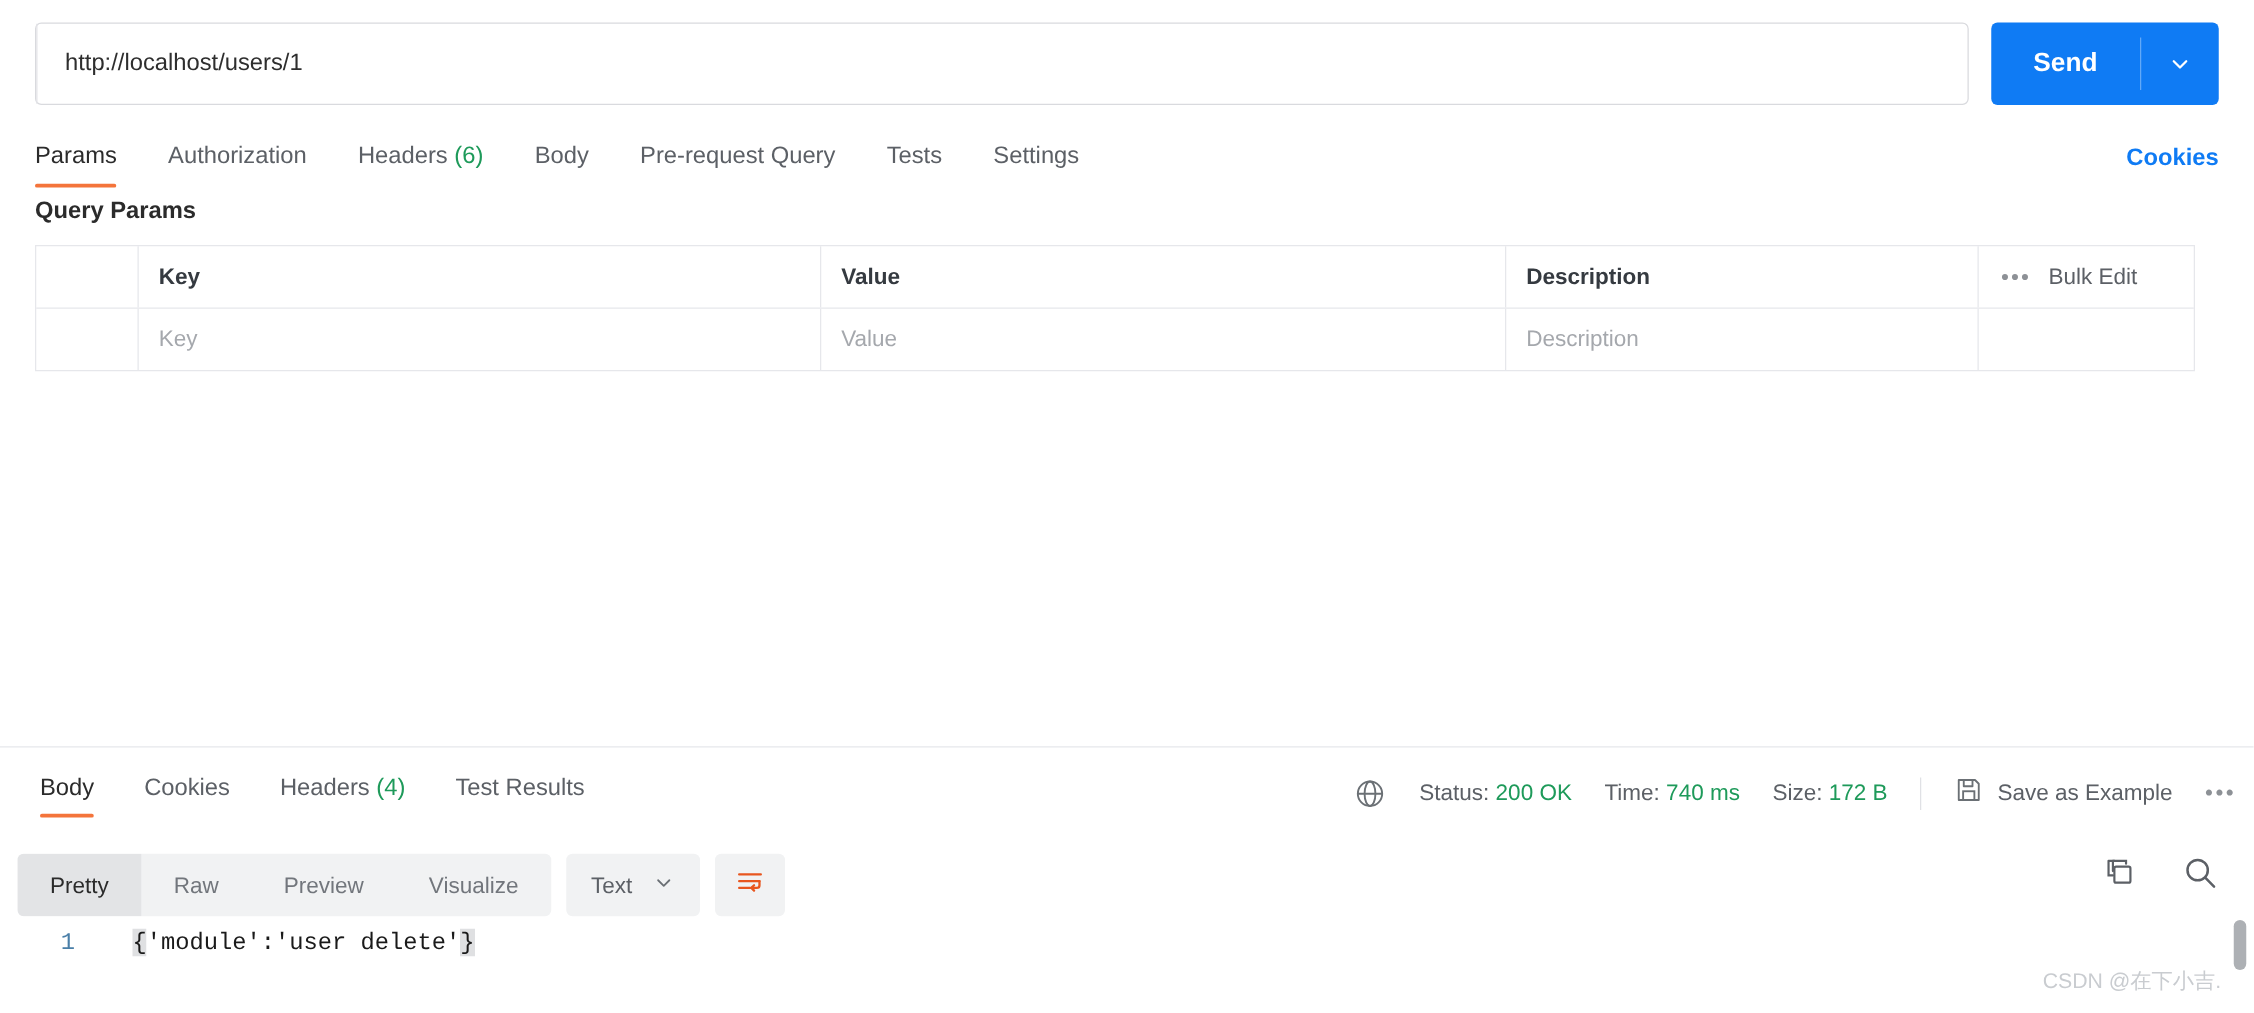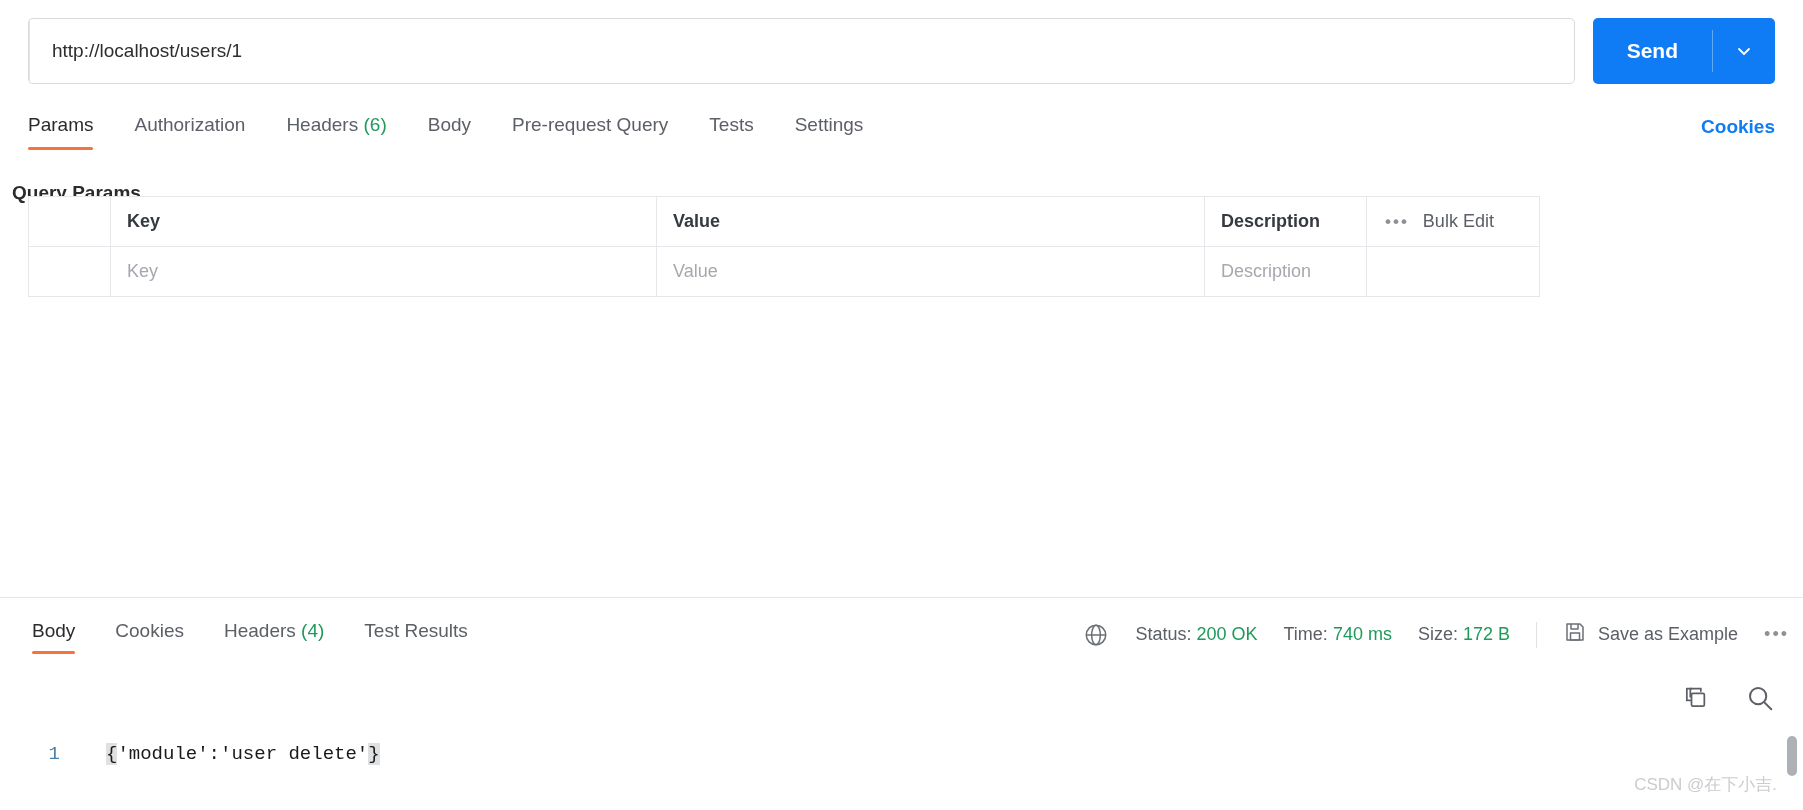--- a/index.html
+++ b/index.html
@@ -108,26 +108,26 @@
   .tab .cnt { color: #1e9a5a; }
   .cookies-link {
     margin-left: auto;
     font-size: 19px; font-weight: bold;
     color: #0f7bf4; cursor: pointer;
     padding: 12px 0;
   }
 
   
   .qp-title {
-    position: absolute; left: 12px; top: 158px;
-    font-size: 19px; font-weight: bold; color: #2b2b2b; margin-top: 24px;
+    position: absolute; left: 28px; top: 158px;
+    font-size: 19px; font-weight: bold; color: #2b2b2b;
   }
   .params-table {
     position: absolute; left: 28px; top: 196px;
-    width: 1512px;
+    width: 1728px;
     border: 1px solid #e6e7eb;
     border-collapse: collapse;
     background: #fff;
   }
   .params-table .trow { display: flex; }
   .params-table .trow + .trow { border-top: 1px solid #e6e7eb; }
   .cell {
     height: 49px;
     display: flex; align-items: center;
     padding: 0 0 0 16px;
@@ -360,20 +360,45 @@
           <path d="M4 4h13l3 3v13H4z" stroke="#6b7075" stroke-width="1.5" stroke-linejoin="round"></path>
           <path d="M8 4v5h7V4" stroke="#6b7075" stroke-width="1.5" stroke-linejoin="round"></path>
           <rect x="7.5" y="13" width="9" height="7" stroke="#6b7075" stroke-width="1.5"></rect>
         </svg>
       </span>
       <span>Save as Example</span>
     </span>
     <span class="more-dots">•••</span>
   </div>
 
+  <div class="view-toolbar">
+    <div class="seg-group">
+      <div class="seg active">Pretty</div>
+      <div class="seg">Raw</div>
+      <div class="seg">Preview</div>
+      <div class="seg">Visualize</div>
+    </div>
+    <div class="fmt-select">
+      <span>Text</span>
+      <span>
+        <svg width="18" height="18" viewBox="0 0 20 20" fill="none" aria-hidden="true">
+          <path d="M5 8l5 5 5-5" stroke="#6b7075" stroke-width="1.6" stroke-linecap="round" stroke-linejoin="round"></path>
+        </svg>
+      </span>
+    </div>
+    <div class="wrap-btn">
+      <span>
+        <svg width="26" height="26" viewBox="0 0 24 24" fill="none" aria-hidden="true">
+          <path d="M4 6h16M4 11h15M4 16h8" stroke="#e8561f" stroke-width="1.7" stroke-linecap="round"></path>
+          <path d="M19 11v3a2 2 0 0 1-2 2h-4" stroke="#e8561f" stroke-width="1.7" stroke-linecap="round" fill="none"></path>
+          <path d="M15 14l-2 2 2 2" stroke="#e8561f" stroke-width="1.7" stroke-linecap="round" stroke-linejoin="round" fill="none"></path>
+        </svg>
+      </span>
+    </div>
+  </div>
 
   <div class="body-tools-right">
     <span class="icon-btn">
       <svg width="28" height="28" viewBox="0 0 24 24" fill="none" aria-hidden="true">
         <path d="M8 4h9v2M8 4v7" stroke="#5c6066" stroke-width="1.5" stroke-linecap="round"></path>
         <path d="M5 4h4M5 4v10h3" stroke="#5c6066" stroke-width="1.5" stroke-linecap="round" fill="none"></path>
         <rect x="9" y="8" width="11" height="11" rx="1.2" stroke="#5c6066" stroke-width="1.5"></rect>
       </svg>
     </span>
     <span class="icon-btn">

